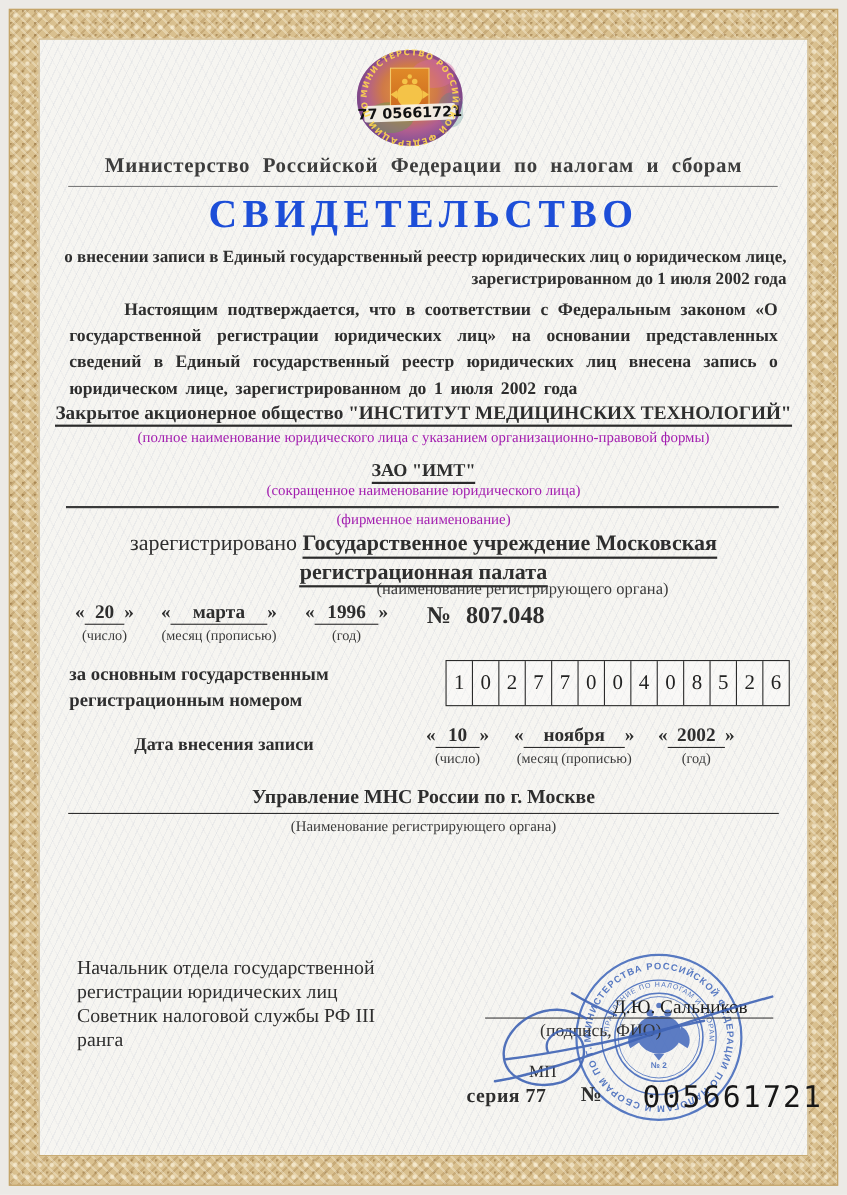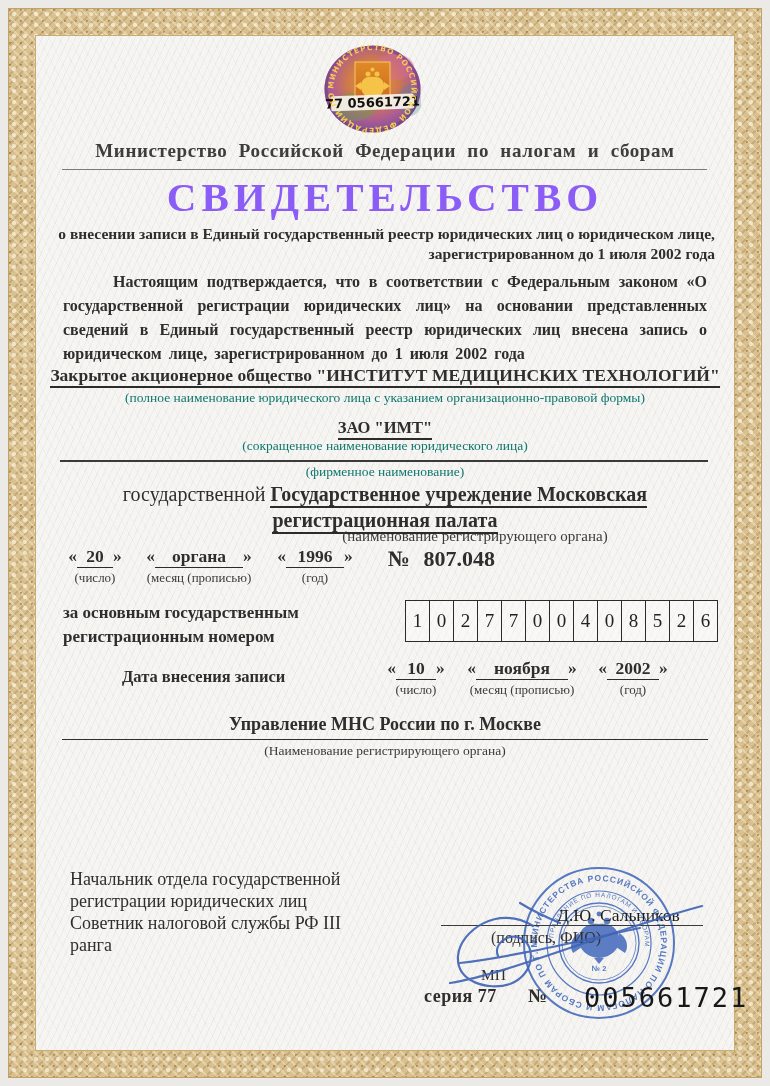--- a/index.html
+++ b/index.html
@@ -13,25 +13,25 @@
       repeating-linear-gradient(45deg, rgba(255,250,234,.30) 0 2px, transparent 2px 7px),
       repeating-linear-gradient(-45deg, rgba(150,110,55,.26) 0 2px, transparent 2px 7px);
     background-size:11px 11px,11px 11px,auto,auto;}
   .paper{position:absolute;inset:35px;background-color:#f6f5f1;border:1px solid #c9ac74;
     background-image:
       repeating-linear-gradient(115deg, rgba(168,178,198,.15) 0 1px, transparent 1px 6px),
       repeating-linear-gradient(62deg, rgba(190,192,206,.10) 0 1px, transparent 1px 9px);}
   .abs{position:absolute;}
   .ctr{left:0;width:770px;text-align:center;}
   .b{font-weight:bold;}
-  .lbl{font-size:13.5px;color:#0f766e;}
+  .lbl{font-size:13.5px;color:#a21caf;}
   .rule{background:#3a3a3a;height:1.5px;}
   .uline{border-bottom:2px solid #2b2b2b;padding-bottom:1px;}
   .ministry{font-size:19px;font-weight:bold;letter-spacing:.6px;word-spacing:6px;color:#3d3d3d;}
-  .title{font-size:41px;font-weight:bold;letter-spacing:5px;color:#8b5cf6;}
+  .title{font-size:36px;font-weight:bold;letter-spacing:5px;color:#1d4ed8;}
   .subtitle{font-size:15.5px;font-weight:bold;line-height:19.5px;}
   .bodytext{font-size:16px;font-weight:bold;line-height:24px;text-align:justify;text-indent:50px;word-spacing:3px;}
   .dgrp{display:inline-block;text-align:center;vertical-align:top;}
   .dval{font-size:17.5px;font-weight:bold;white-space:nowrap;}
   .dval .v{display:inline-block;border-bottom:1.5px solid #2b2b2b;text-align:center;}
   .dlab{font-size:13px;color:#3a3a3a;margin-top:2px;white-space:nowrap;}
   .ogrn-grid{display:flex;border:1.4px solid #2b2b2b;height:40px;background:rgba(255,255,255,.35);}
   .ogrn-cell{width:23px;border-left:1.2px solid #2b2b2b;display:flex;align-items:center;justify-content:center;
     font-size:19px;color:#222;}
   .ogrn-cell:first-child{border-left:none;}
@@ -98,32 +98,32 @@
   </div>
   <div class="abs ctr lbl" style="top:390px;">(полное наименование юридического лица с указанием организационно-правовой формы)</div>
   <div class="abs ctr" style="top:418px;">
     <span class="b uline" style="font-size:16.5px;">ЗАО "ИМТ"</span>
   </div>
   <div class="abs ctr lbl" style="top:438px;">(сокращенное наименование юридического лица)</div>
   <div class="abs rule" style="left:60px;top:460px;width:648px;"></div>
   <div class="abs ctr lbl" style="top:464px;">(фирменное наименование)</div>
 
   <div class="abs" style="left:85px;top:481px;width:600px;text-align:center;font-size:20px;line-height:26px;">
-    <span>государственной</span>
+    <span>зарегистрировано</span>
     <span class="b uline">Государственное учреждение Московская регистрационная палата</span>
   </div>
   <div class="abs" style="left:250px;top:528px;width:450px;text-align:center;font-size:15px;color:#3a3a3a;">(наименование регистрирующего органа)</div>
 
   <div class="abs" style="left:58px;top:546px;white-space:nowrap;">
     <span class="dgrp" style="width:74px;">
       <span class="dval"><span>«</span><span class="v" style="min-width:36px;">20</span><span>»</span></span>
       <span class="dlab" style="display:block;">(число)</span>
     </span>
     <span class="dgrp" style="width:126px;">
-      <span class="dval"><span>«</span><span class="v" style="min-width:88px;">органа</span><span>»</span></span>
+      <span class="dval"><span>«</span><span class="v" style="min-width:88px;">марта</span><span>»</span></span>
       <span class="dlab" style="display:block;">(месяц (прописью)</span>
     </span>
     <span class="dgrp" style="width:98px;">
       <span class="dval"><span>«</span><span class="v" style="min-width:58px;">1996</span><span>»</span></span>
       <span class="dlab" style="display:block;">(год)</span>
     </span>
     <span class="dval" style="font-size:22px;margin-left:20px;">
       <span>№</span>
       <span style="margin-left:8px;">807.048</span>
     </span>

